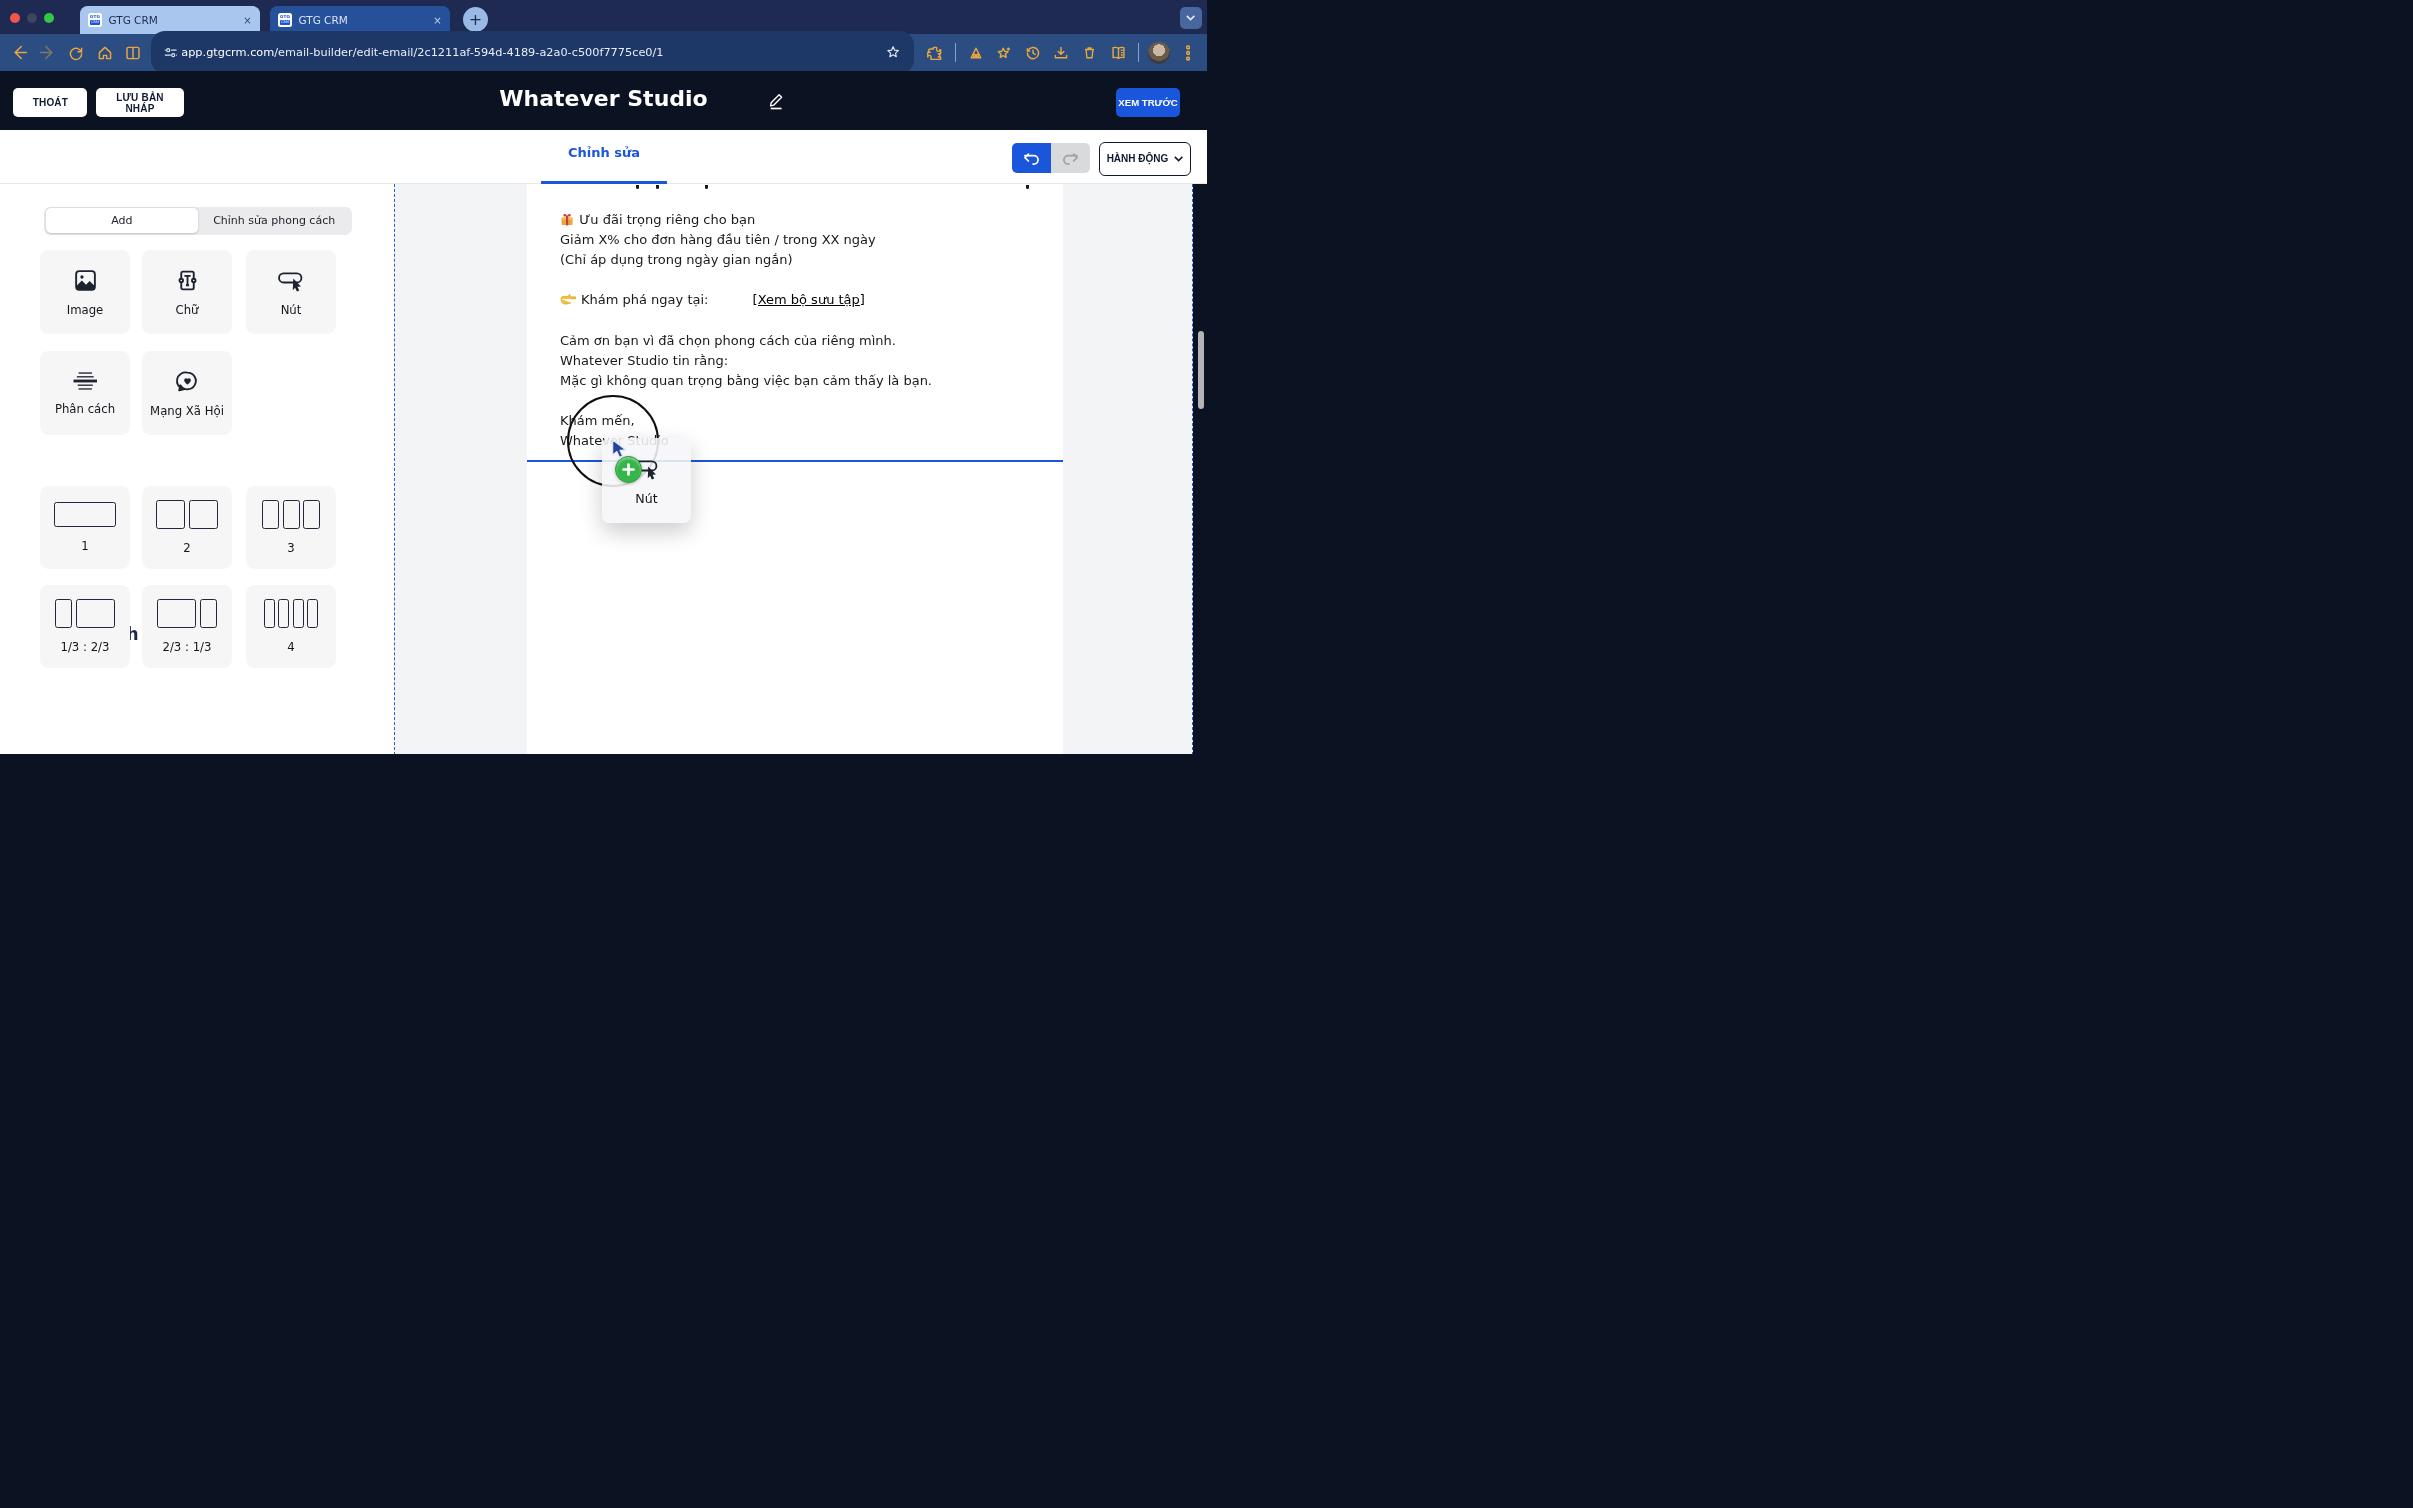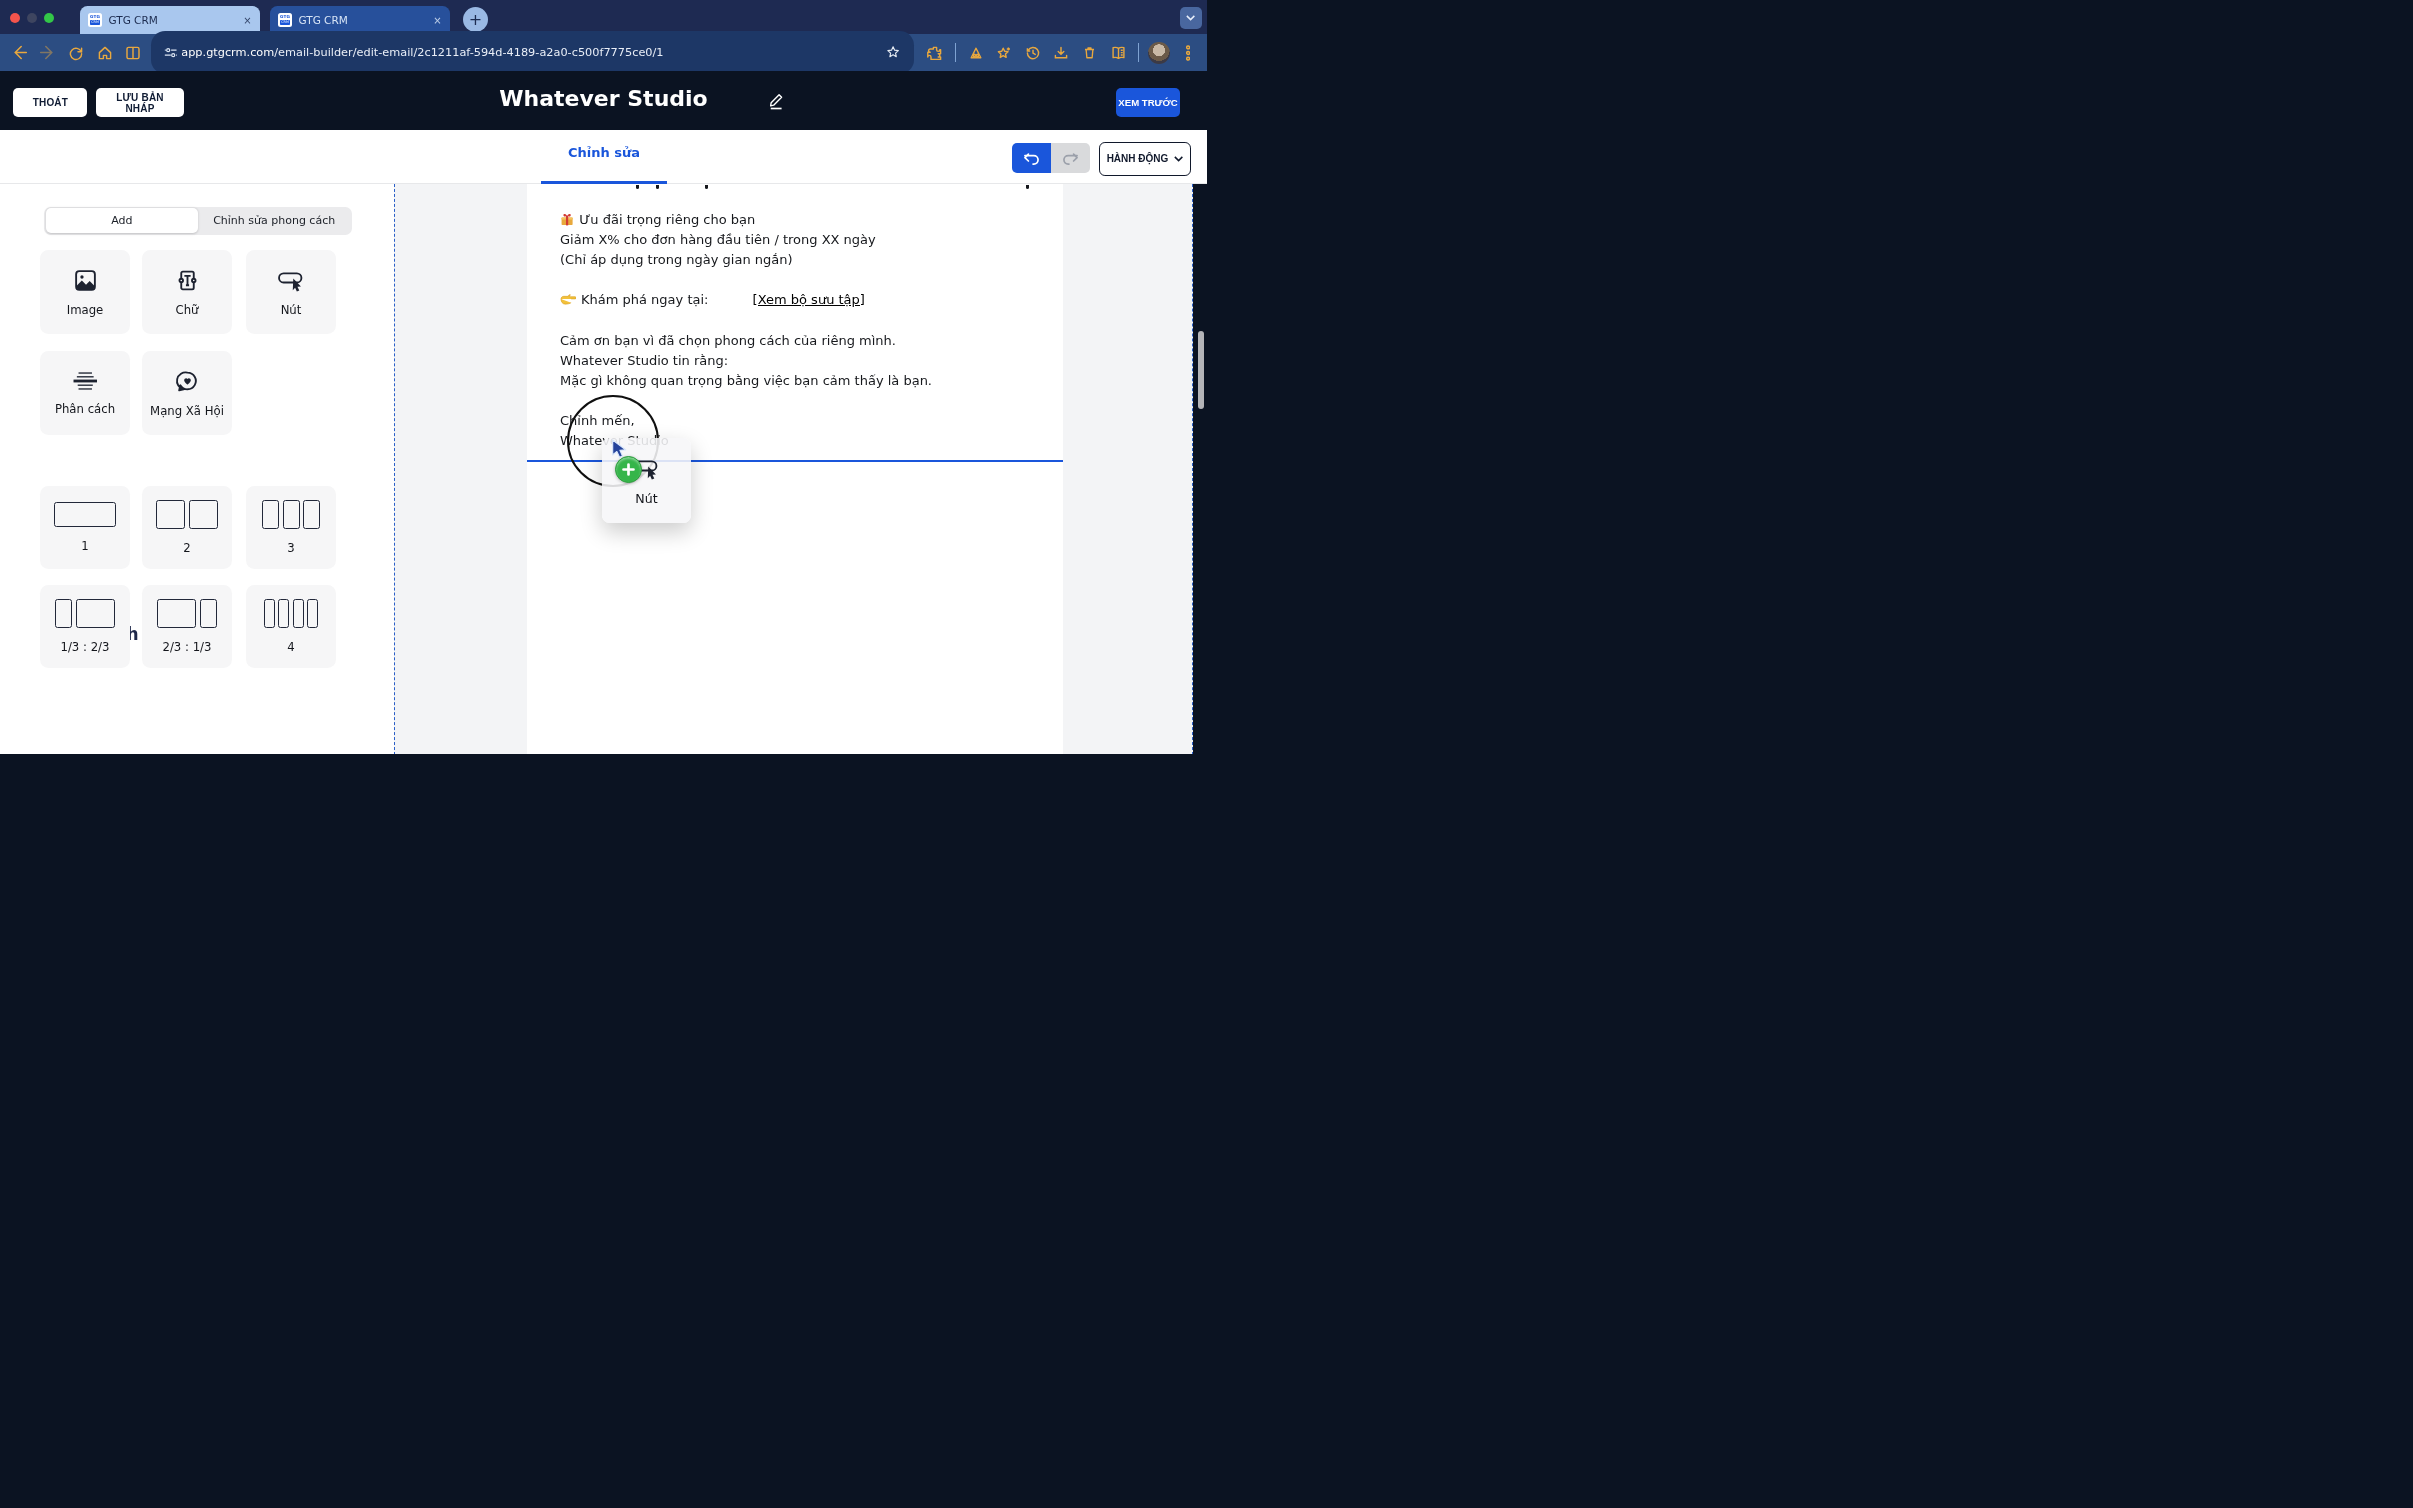--- a/index.html
+++ b/index.html
@@ -373,21 +373,21 @@
           <svg width="16" height="11.7" viewBox="0 0 20 15">
               <path d="M1 6.5c0-2 1.5-3.5 3.5-3.5L10 3c.5-1.5 2-2.5 3-2l-1.5 2.5H19a1.4 1.4 0 0 1 0 2.8h-5M1 6.5C1 10 3 13 6.5 13c3 0 6-.6 7.5-1.8" fill="#f3c13a" stroke="#d99f23" stroke-width=".8"></path>
             </svg>
         </span><span>Khám phá ngay tại: </span><a class="elink" href="#">[Xem bộ sưu tập]</a>
       </div>
 
       <div class="eline" style="top:147px;">Cảm ơn bạn vì đã chọn phong cách của riêng mình.</div>
       <div class="eline" style="top:167px;">Whatever Studio tin rằng:</div>
       <div class="eline" style="top:187px;">Mặc gì không quan trọng bằng việc bạn cảm thấy là bạn.</div>
 
-      <div class="eline" style="top:227px;">Chỉnh mến,</div>
+      <div class="eline" style="top:227px;">Khám mến,</div>
       <div class="eline" style="top:247px;">Whatever Studio</div>
 
       <div id="dropline"></div>
     </div>
   </div>
 
   <div id="ring"></div>
   <div id="ghost">
     <svg width="28.5" height="25" viewBox="0 0 28 24">
         <rect x="2" y="5" width="22" height="9" rx="4.5"></rect>

